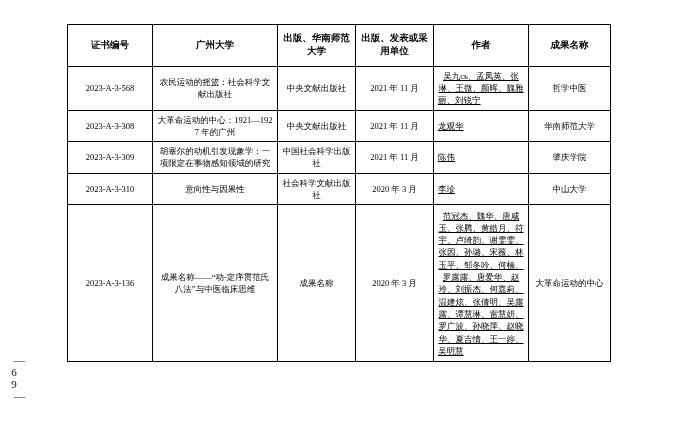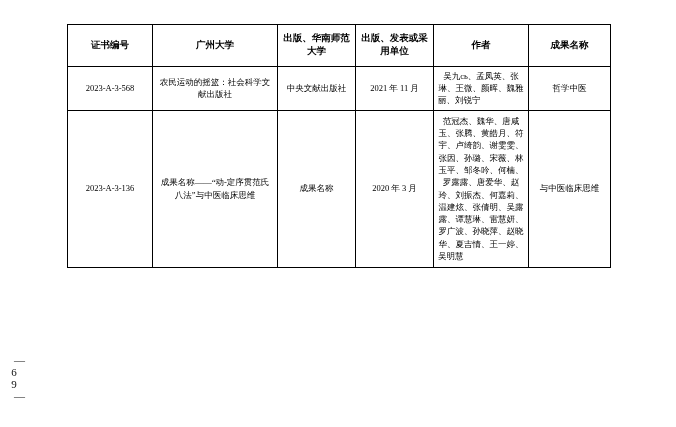--- a/index.html
+++ b/index.html
@@ -80,20 +80,21 @@
     padding-left: 6px;
     padding-right: 6px;
     line-height: 1.6;
   }
   td.cell-author {
     line-height: 1.5;
     padding: 4px 3px;
     font-size: 8px;
     text-align: justify;
     text-align-last: left;
+    text-decoration: underline;
   }
   td.cell-cert {
     font-size: 8.5px;
     letter-spacing: 0px;
   }
   td.tall {
     height: 150px;
   }
 </style>
 </head>
@@ -129,23 +130,47 @@
     <tbody>
       <tr>
         <td class="cell-cert">2023-A-3-568</td>
         <td class="cell-name">农民运动的摇篮：社会科学文献出版社</td>
         <td>中央文献出版社</td>
         <td>2021 年 11 月</td>
         <td class="cell-author">吴九сь、孟凤英、张琳、王微、颜晖、魏雅丽、刘锐宁</td>
         <td>哲学中医</td>
       </tr>
       <tr>
+        <td class="cell-cert">2023-A-3-308</td>
+        <td class="cell-name">大革命运动的中心：1921—1927 年的广州</td>
+        <td>中央文献出版社</td>
+        <td>2021 年 11 月</td>
+        <td class="cell-author">龙观华</td>
+        <td>华南师范大学</td>
+      </tr>
+      <tr>
+        <td class="cell-cert">2023-A-3-309</td>
+        <td class="cell-name">胡塞尔的动机引发现象学：一项限定在事物感知领域的研究</td>
+        <td>中国社会科学出版社</td>
+        <td>2021 年 11 月</td>
+        <td class="cell-author">陈伟</td>
+        <td>肇庆学院</td>
+      </tr>
+      <tr>
+        <td class="cell-cert">2023-A-3-310</td>
+        <td class="cell-name">意向性与因果性</td>
+        <td>社会科学文献出版社</td>
+        <td>2020 年 3 月</td>
+        <td class="cell-author">李珍</td>
+        <td>中山大学</td>
+      </tr>
+      <tr>
         <td class="cell-cert tall">2023-A-3-136</td>
         <td class="cell-name">成果名称——“动-定序贯范氏八法”与中医临床思维</td>
         <td>成果名称</td>
         <td>2020 年 3 月</td>
         <td class="cell-author">范冠杰、魏华、唐咸玉、张腾、黄皓月、符宇、卢绮韵、谢雯雯、张因、孙璐、宋薇、林玉平、邹冬吟、何楠、罗露露、唐爱华、赵玲、刘振杰、何嘉莉、温建炫、张倩明、吴露露、谭慧琳、雷慧妍、罗广波、孙晓萍、赵晓华、夏吉情、王一婷、吴明慧</td>
-        <td>与中医临床思维</td>
+        <td>大革命运动的中心</td>
       </tr>
     </tbody>
   </table>
 
 </div>
 
 </body></html>

